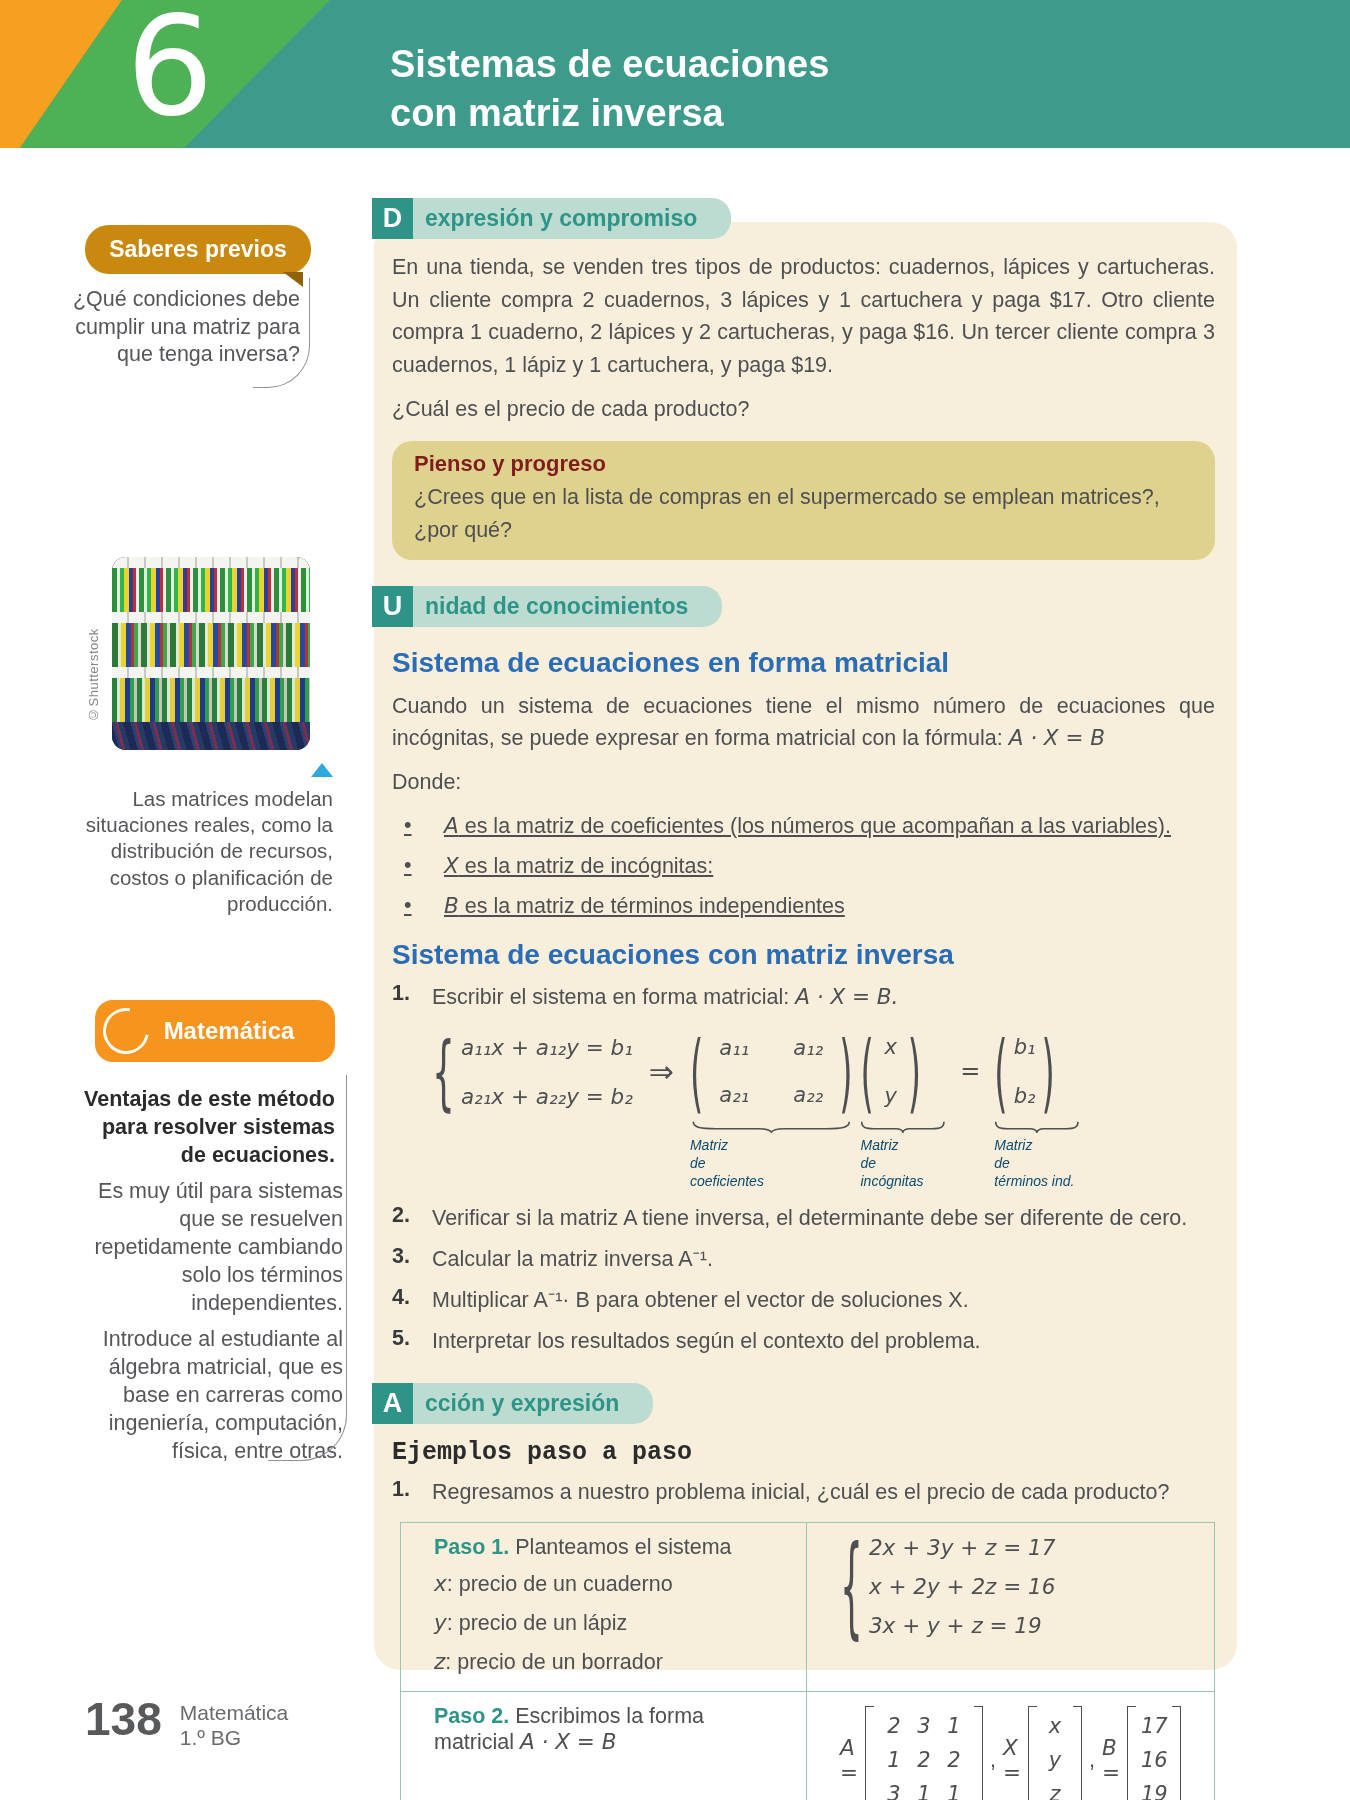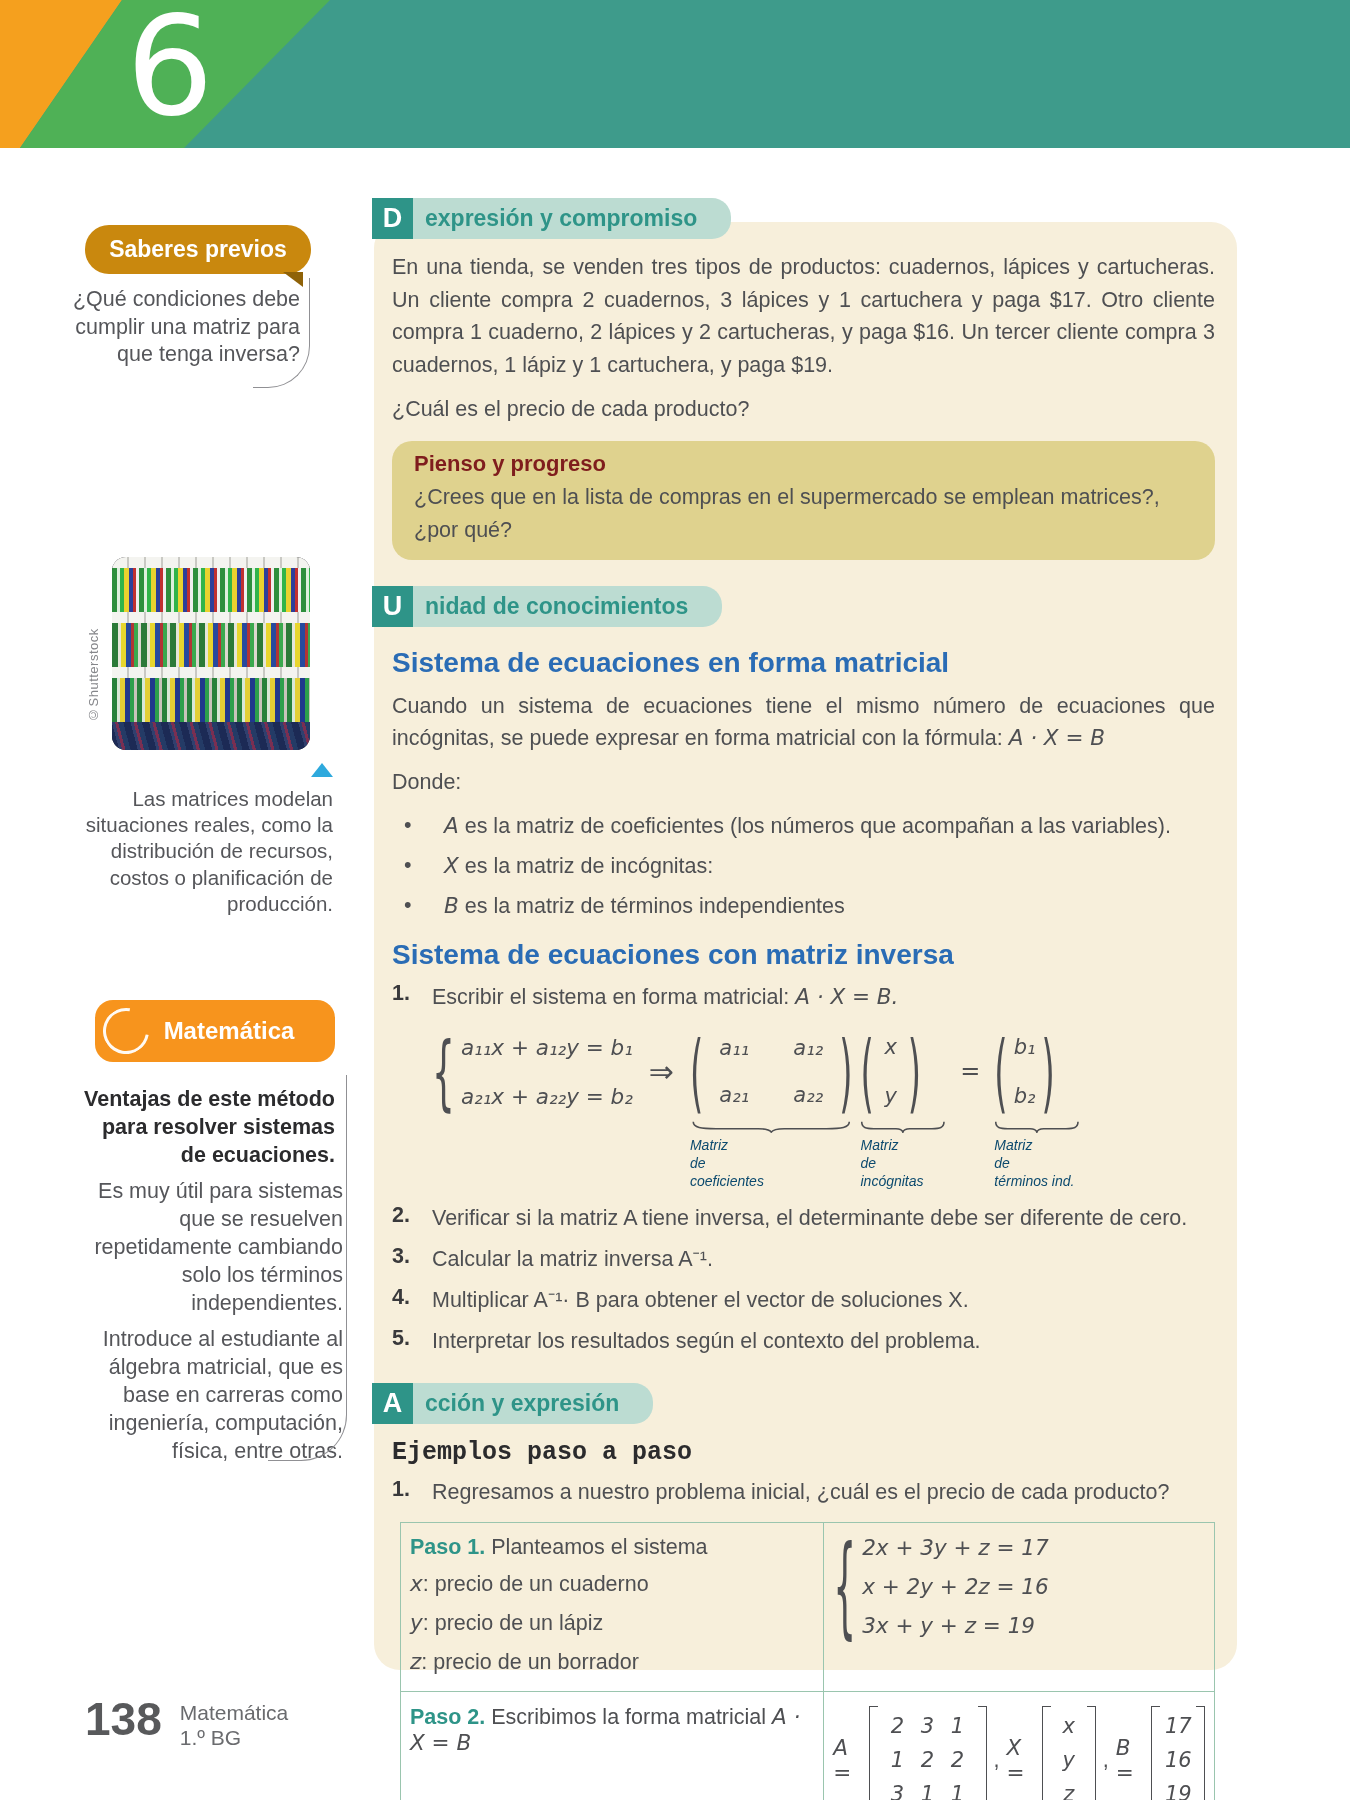--- a/index.html
+++ b/index.html
@@ -65,21 +65,21 @@
   .sec-d { margin-top:-24px; }
   .body { font-size:21.5px; line-height:1.52; margin:11px 0; color:#4E4F52; }
   .just { text-align:justify; }
   .khaki { background:#DFD28E; border-radius:20px; padding:10px 22px 13px; margin:16px 0 6px; }
   .kh-t { color:#7f1d1d; font-weight:bold; font-size:22px; margin-bottom:4px; }
   .khaki .body { margin:0; }
   .blue { color:#2A6CB5; font-size:28px; font-weight:bold; margin:20px 0 10px; }
   .h3 { font-size:25px; font-weight:bold; color:#2B2B2D; margin:14px 0 10px;font-family:Liberation Mono, monospace; }
   .mth { font-family:"DejaVu Sans", sans-serif; font-style:italic; }
   ul.bl { list-style:none; margin:2px 0 6px; }
-  ul.bl li { display:flex; margin:14px 0; font-size:21.5px; color:#4E4F52; }
+  ul.bl li { display:flex; margin:14px 0; font-size:21.5px; color:#4E4F52;text-decoration:underline; }
   ul.bl li::before { content:"•"; width:40px; padding-left:12px; flex:none; }
   .step { display:flex; margin:10px 0; font-size:21.5px; }
   .sn { width:40px; font-weight:bold; color:#39393B; flex:none; }
   .sc { flex:1; line-height:1.45; }
   
   .eq { display:flex; align-items:flex-start; margin:12px 0 2px; }
   .aux { height:94px; display:flex; align-items:center; }
   .brace { font-family:"DejaVu Sans",sans-serif; color:#4E4F52; display:inline-block; line-height:1; }
   .b2 { font-size:36px; transform:scaleY(2.3); }
   .b2::before { content:"{"; }
@@ -92,21 +92,21 @@
   .mrow { height:94px; display:flex; align-items:center; }
   .par { font-family:"DejaVu Sans",sans-serif; font-size:34px; transform:scaleY(2.5);
          display:inline-block; line-height:1; color:#4E4F52; }
   .par-l::before { content:"("; } .par-r::before { content:")"; }
   .g2 { display:grid; grid-template-columns:58px 58px; row-gap:18px; text-align:center; font-size:21px; margin:0 2px;gap:16px; }
   .gc { display:grid; grid-template-columns:34px; row-gap:18px; text-align:center; font-size:21px; }
   .ub { display:block; width:100%; height:12px; margin-top:2px; }
   .mlabel { font-size:14px; font-style:italic; color:#0c4a6e; white-space:pre-line; line-height:1.28; margin-top:4px; }
   
   table.ptable { width:calc(100% - 8px); margin:14px 0 0 8px; border-collapse:collapse; }
-  table.ptable td { border:1.4px solid #9AC5AE; vertical-align:top; padding:12px 9px 14px;
+  table.ptable td { border:1.4px solid #9AC5AE; vertical-align:top; padding:12px 33px 14px;
                     font-size:21.5px; color:#4E4F52; }
   td.c1 { width:52%; }
   .paso { color:#2E9488; font-weight:bold; }
   .defs div { margin-top:10px; line-height:1.3; }
   .sys3 { display:flex; align-items:center; }
   .sys3 .lines { display:flex; flex-direction:column; gap:14px; font-size:21.5px; margin-left:6px; }
   .m3wrap { display:flex; align-items:center; gap:7px; padding:2px 0; font-size:21.5px; }
   .bk { display:inline-grid; position:relative; padding:8px 14px; row-gap:10px; text-align:center;
         font-size:21px; }
   .bk::before { content:""; position:absolute; top:0; bottom:0; left:0; width:8px;
@@ -118,20 +118,24 @@
 </style>
 </head>
 <body>
 
 <div>
 
   <header class="hdr">
     <div class="hdr-orange"></div>
     <div class="hdr-green"></div>
     <div class="hdr-num">6</div>
+    <div class="hdr-title">
+      <div>Sistemas de ecuaciones</div>
+      <div>con matriz inversa</div>
+    </div>
   </header>
 
   <div class="sp-box">
     <span>Saberes previos</span>
     <i class="sp-fold"></i>
   </div>
   <p class="sp-q">¿Qué condiciones debe cumplir una matriz para que tenga inversa?</p>
   <div class="arc arc1"></div>
 
   <div class="credit">©Shutterstock</div>

